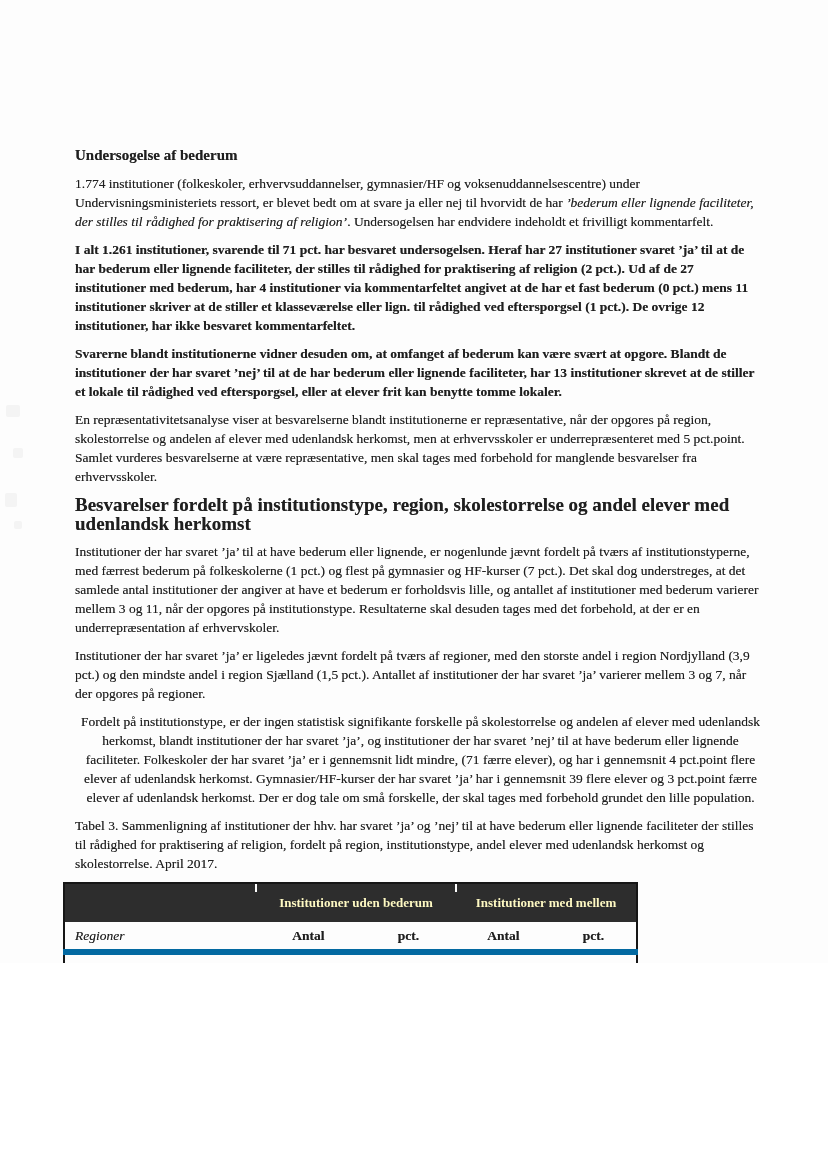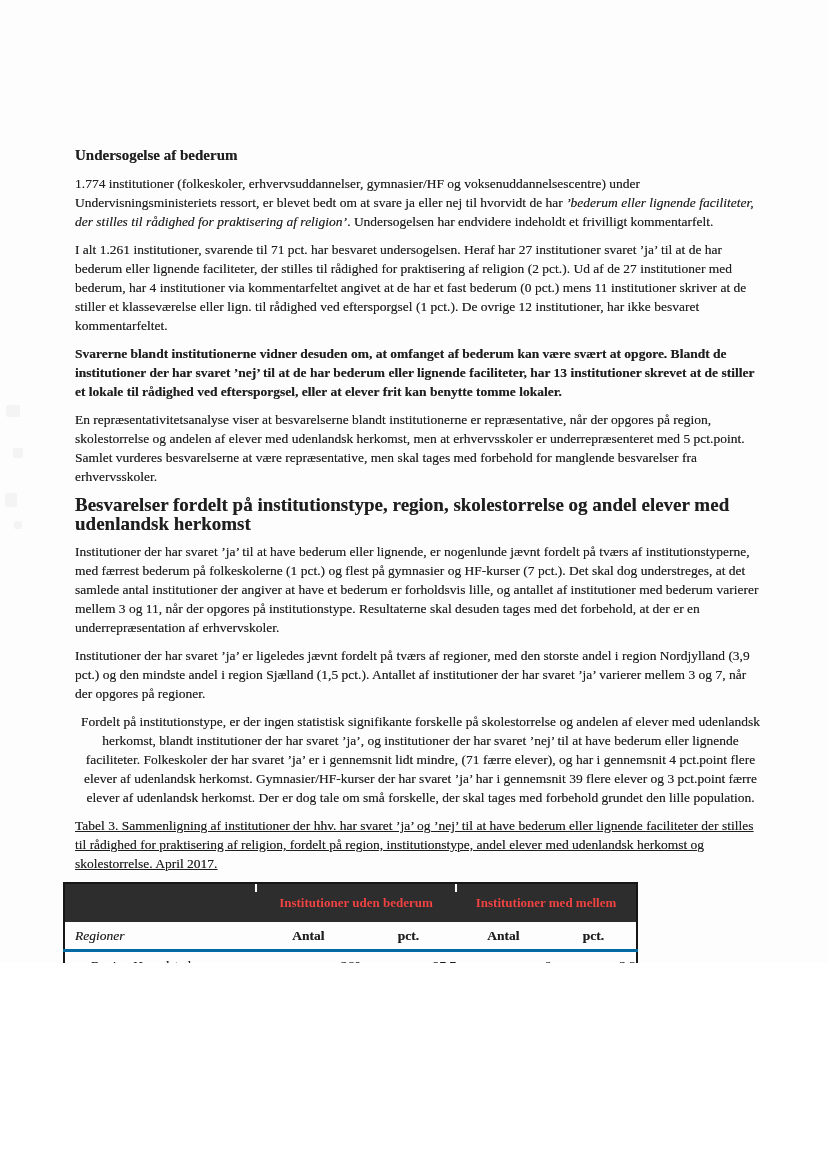--- a/index.html
+++ b/index.html
@@ -12,51 +12,51 @@
     color:#1f1f1f;
   }
   .doc {
     position:absolute; left:75px; top:146px; width:691px;
     font-size:13.5px; line-height:19px;
     text-shadow:0 0 0.3px rgba(25,25,25,.55);
   }
   .doc p { margin:0 0 9px 0; }
   .title   { font-size:15px; font-weight:bold; margin:0 0 18px 0; }
   .p1 { margin-bottom:9px; }
-  .p2 { margin-bottom:10px; }
+  .p2 { margin-bottom:10px;font-weight:bold; }
   .p3 { margin-bottom:18px;font-weight:bold; }
   .p4 { margin-bottom:9px; }
   .heading { font-size:19px; font-weight:bold; margin:0 0 14px 0; }
   .p5 { margin-bottom:9px; }
   .p6 { margin-bottom:9px; }
   .p7 { margin-bottom:6px;text-align:center; }
-  .caption { margin-bottom:1px;text-decoration:underline; }
+  .caption { margin-bottom:1px; }
   .qitalic { font-style:italic; }
 
   table.t3 {
     border-collapse:collapse;
     width:573px;
     margin-left:-12px;
     font-size:13.5px;
     border:2px solid #161616;
     table-layout:fixed;
   }
   .t3 th, .t3 td { padding:0; }
   tr.band th {
-    background:#2d2d2d; color:#ef4444;
+    background:#2d2d2d; color:#fef9c3;
     font-weight:600; font-size:13px; line-height:16px;
     height:38px; text-align:center; vertical-align:middle;
     position:relative;
   }
   tr.band th.notch::after {
     content:""; position:absolute; left:-1px; top:0;
     width:2px; height:8px; background:#fdfdfd;
   }
   tr.cols th {
-    height:27px; border-bottom:3px solid #0369a1;
+    height:27px; border-bottom:6px solid #0369a1;
     font-weight:bold; text-align:center; vertical-align:middle;
     background:#fdfdfd;
   }
   tr.cols th.rowhead {
     text-align:left; font-style:italic; font-weight:normal; padding-left:10px;
   }
   .t3 tbody td {
     height:27px; border-bottom:2px solid #161616;
     text-align:right; vertical-align:middle; background:#fdfdfd;
   }

